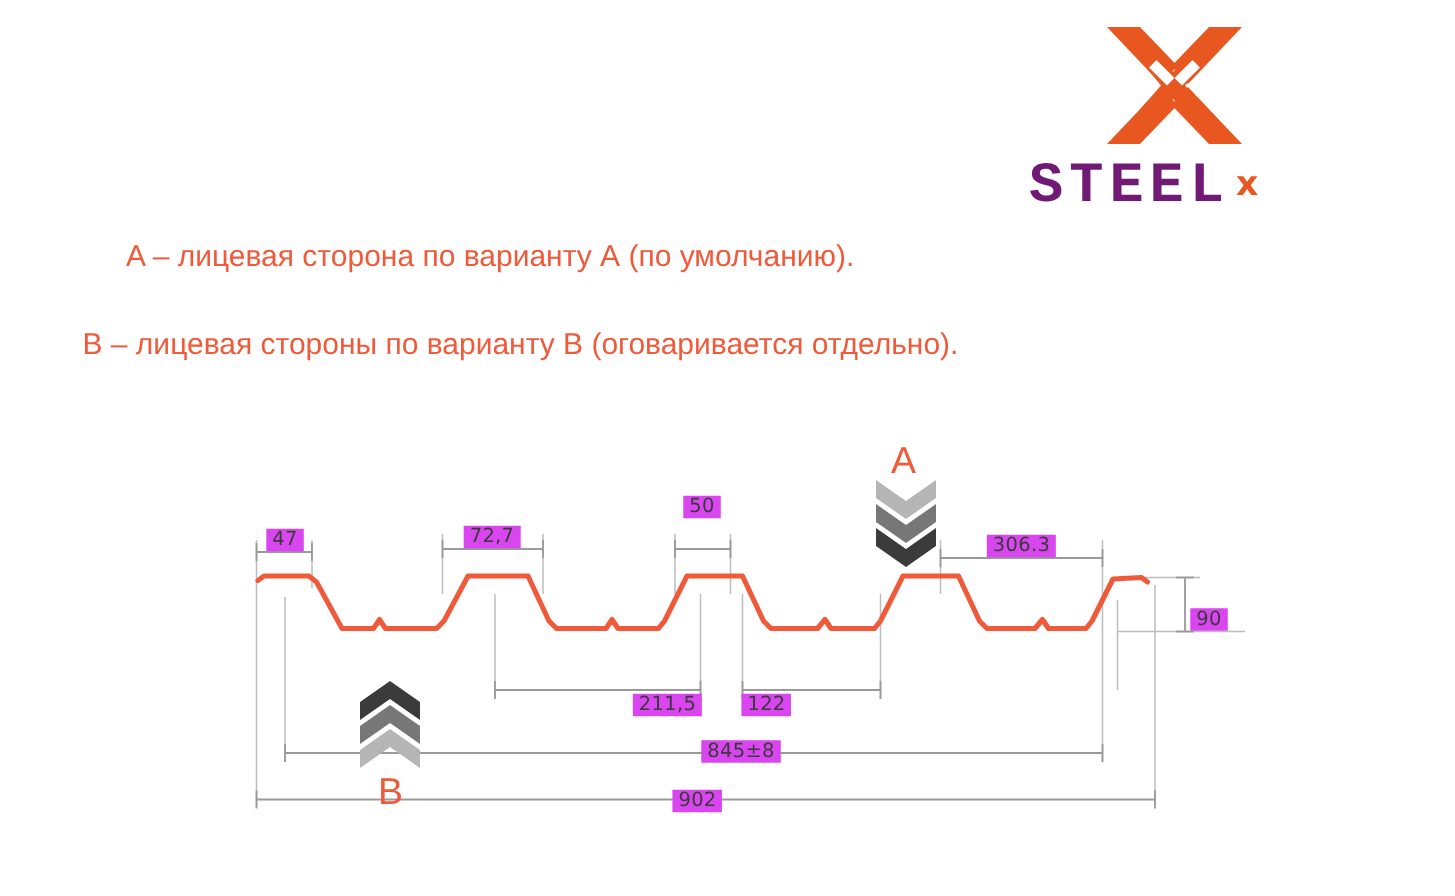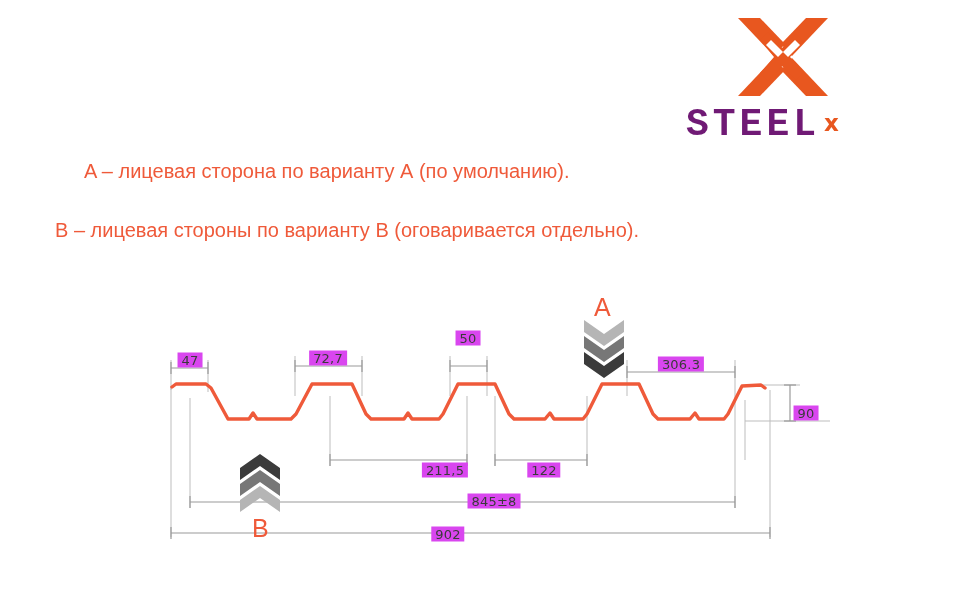--- a/index.html
+++ b/index.html
@@ -266,16 +266,16 @@
 </svg>
 
 <div class="marker-letter" id="marker-a-letter">A</div>
 <div class="marker-letter" id="marker-b-letter">B</div>
 
 <div class="dim-text" style="left:190px; top:360px;">47</div>
 <div class="dim-text" style="left:328px; top:358px;">72,7</div>
 <div class="dim-text" style="left:468px; top:338px;">50</div>
 <div class="dim-text" style="left:681px; top:364px;">306.3</div>
 <div class="dim-text" style="left:399px; top:470px;margin-left:46px;">211,5</div>
-<div class="dim-text" style="left:544px; top:470px;">122</div>
+<div class="dim-text" style="left:511px; top:470px;">122</div>
 <div class="dim-text" style="left:494px; top:501px;">845±8</div>
-<div class="dim-text" style="left:448px; top:534px;">902</div>
+<div class="dim-text" style="left:465px; top:534px;">902</div>
 <div class="dim-text" style="left:806px; top:413px;">90</div>
 
 </body></html>

